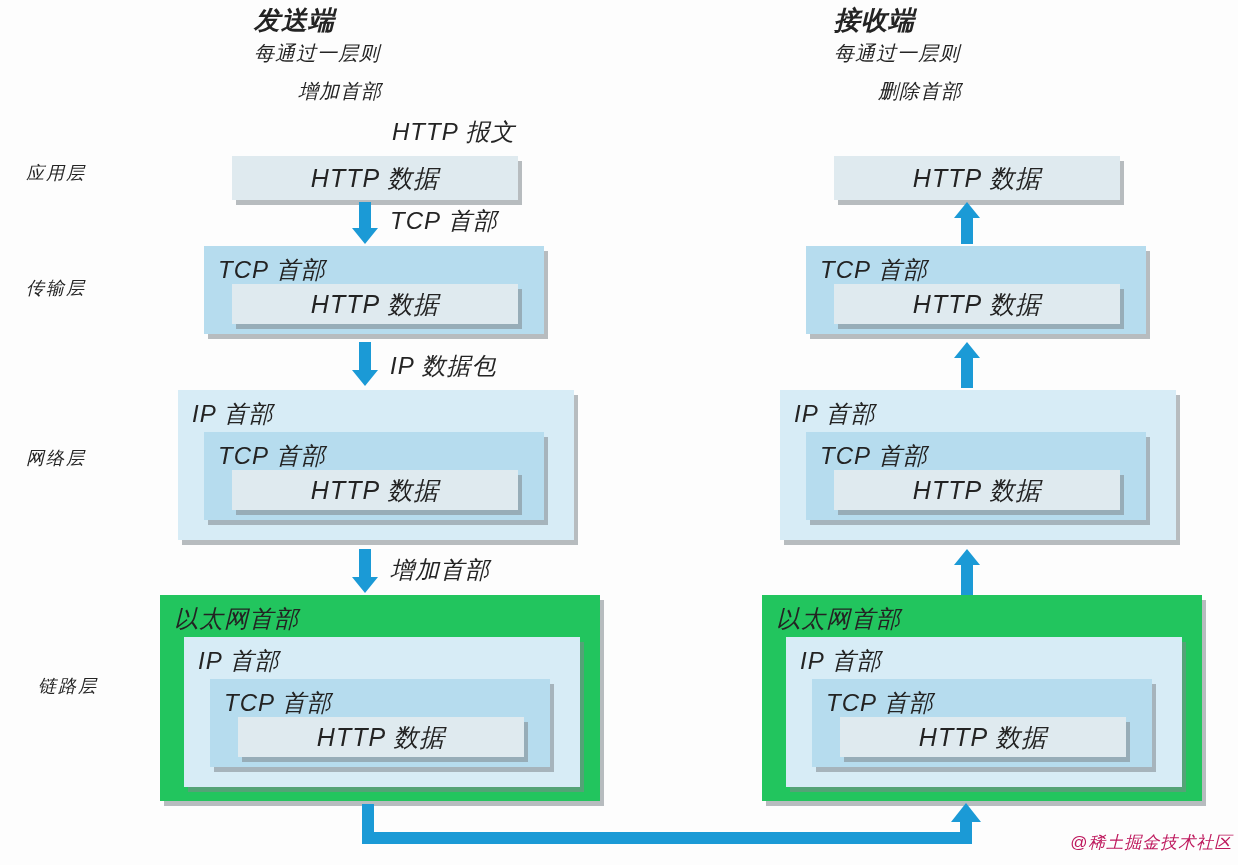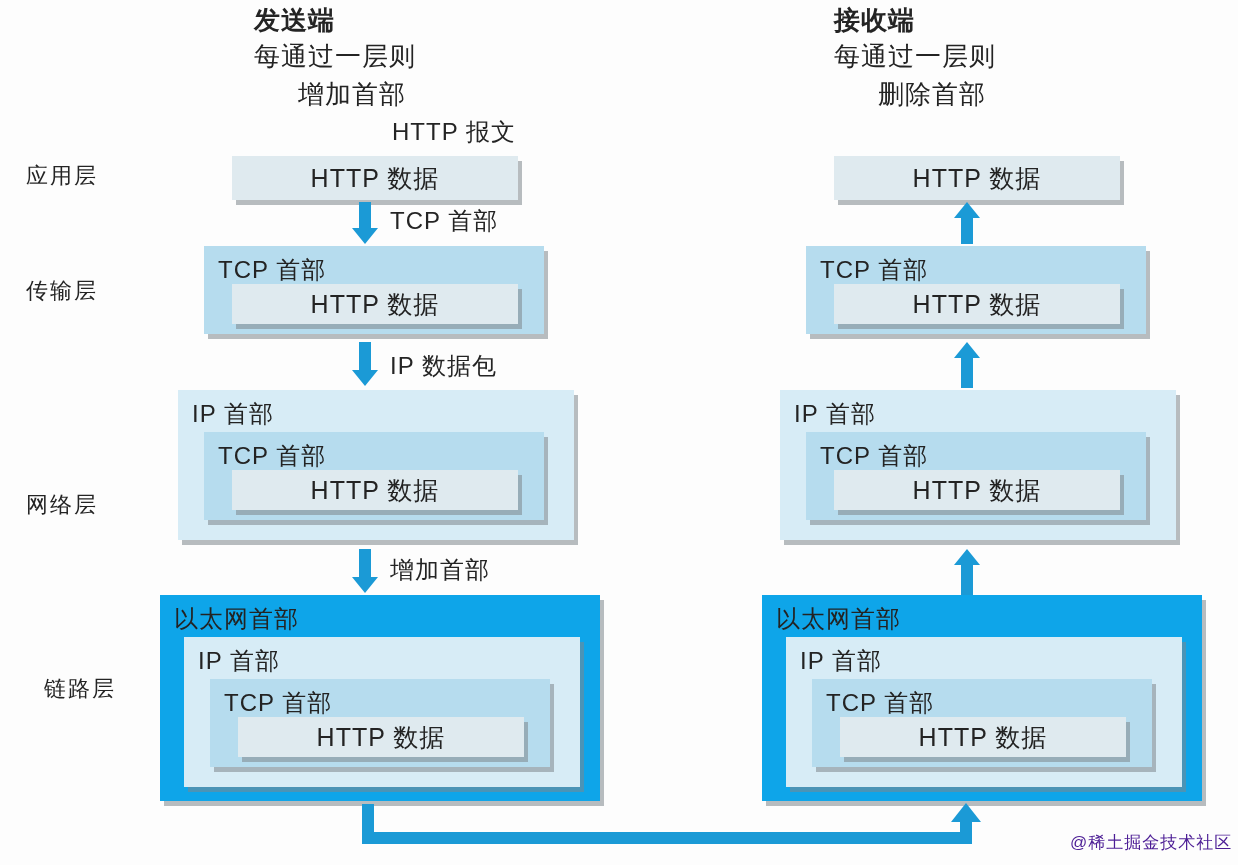--- a/index.html
+++ b/index.html
@@ -11,50 +11,51 @@
   body {
     font-family: "Liberation Sans", "DejaVu Sans", sans-serif;
     color: #1d1d1d;
   }
   #canvas {
     position: relative;
     width: 1238px;
     height: 865px;
     background: #fdfdfd;
     overflow: hidden;
+    font-style: italic;
   }
 
   
   .txt {
     position: absolute;
     white-space: nowrap;
     color: #242424;
     line-height: 1.15;
   }
   .head-title {
     font-size: 26px;
     font-weight: bold;
     letter-spacing: 1px;
   }
   .head-sub {
-    font-size: 26px;
+    font-size: 20px;
     font-weight: normal;
     letter-spacing: 1px;
   }
   .layer-label {
-    font-size: 22px;
+    font-size: 18px;
     letter-spacing: 2px;
   }
   .flow-label {
     font-size: 24px;
     letter-spacing: 1px;
   }
   .watermark {
     font-size: 17px;
-    color: #4c1d95;
+    color: #be185d;
     letter-spacing: 1px;
   }
 
   
   .box {
     position: absolute;
     box-sizing: border-box;
     box-shadow: 4px 5px 0 0 rgba(125,134,140,0.55);
   }
   .box > .box-label {
@@ -71,21 +72,21 @@
   .lbl-center {
     left: 0;
     right: 0;
     top: 50%;
     transform: translateY(-50%);
     text-align: center;
     font-size: 25px;
   }
 
   
-  .tone-eth  { background: #0ea5e9; }
+  .tone-eth  { background: #22c55e; }
   .tone-ip   { background: #d7ecf6; }
   .tone-tcp  { background: #b6dcee; }
   .tone-http { background: #dfeaef; }
   .tone-ip-net { background: #d7ecf6; }
 
   
   .arrow {
     position: absolute;
     width: 26px;
   }
@@ -124,22 +125,22 @@
   <div class="txt head-title" style="left:254px; top:6px;">发送端</div>
   <div class="txt head-sub" style="left:254px; top:42px;">每通过一层则</div>
   <div class="txt head-sub" style="left:254px; top:80px;margin-left:44px;">增加首部</div>
 
   <div class="txt head-title" style="left:834px; top:6px;">接收端</div>
   <div class="txt head-sub" style="left:834px; top:42px;">每通过一层则</div>
   <div class="txt head-sub" style="left:834px; top:80px;margin-left:44px;">删除首部</div>
 
   <div class="txt layer-label" style="left:26px; top:163px;">应用层</div>
   <div class="txt layer-label" style="left:26px; top:278px;">传输层</div>
-  <div class="txt layer-label" style="left:26px; top:448px;margin-top:44px;">网络层</div>
-  <div class="txt layer-label" style="left:44px; top:676px;">链路层</div>
+  <div class="txt layer-label" style="left:26px; top:448px;">网络层</div>
+  <div class="txt layer-label" style="left:38px; top:676px;">链路层</div>
 
   <div class="txt flow-label" style="left:392px; top:118px;text-align:center;">HTTP 报文</div>
 
   <div class="box tone-http" style="left:232px; top:156px; width:286px; height:44px;">
     <div class="box-label lbl-center">HTTP 数据</div>
   </div>
 
   <div class="arrow down" style="left:352px; top:202px; height:42px;">
     <div class="shaft" style="top:0; height:26px;"></div>
     <div class="head" style="top:26px;"></div>

